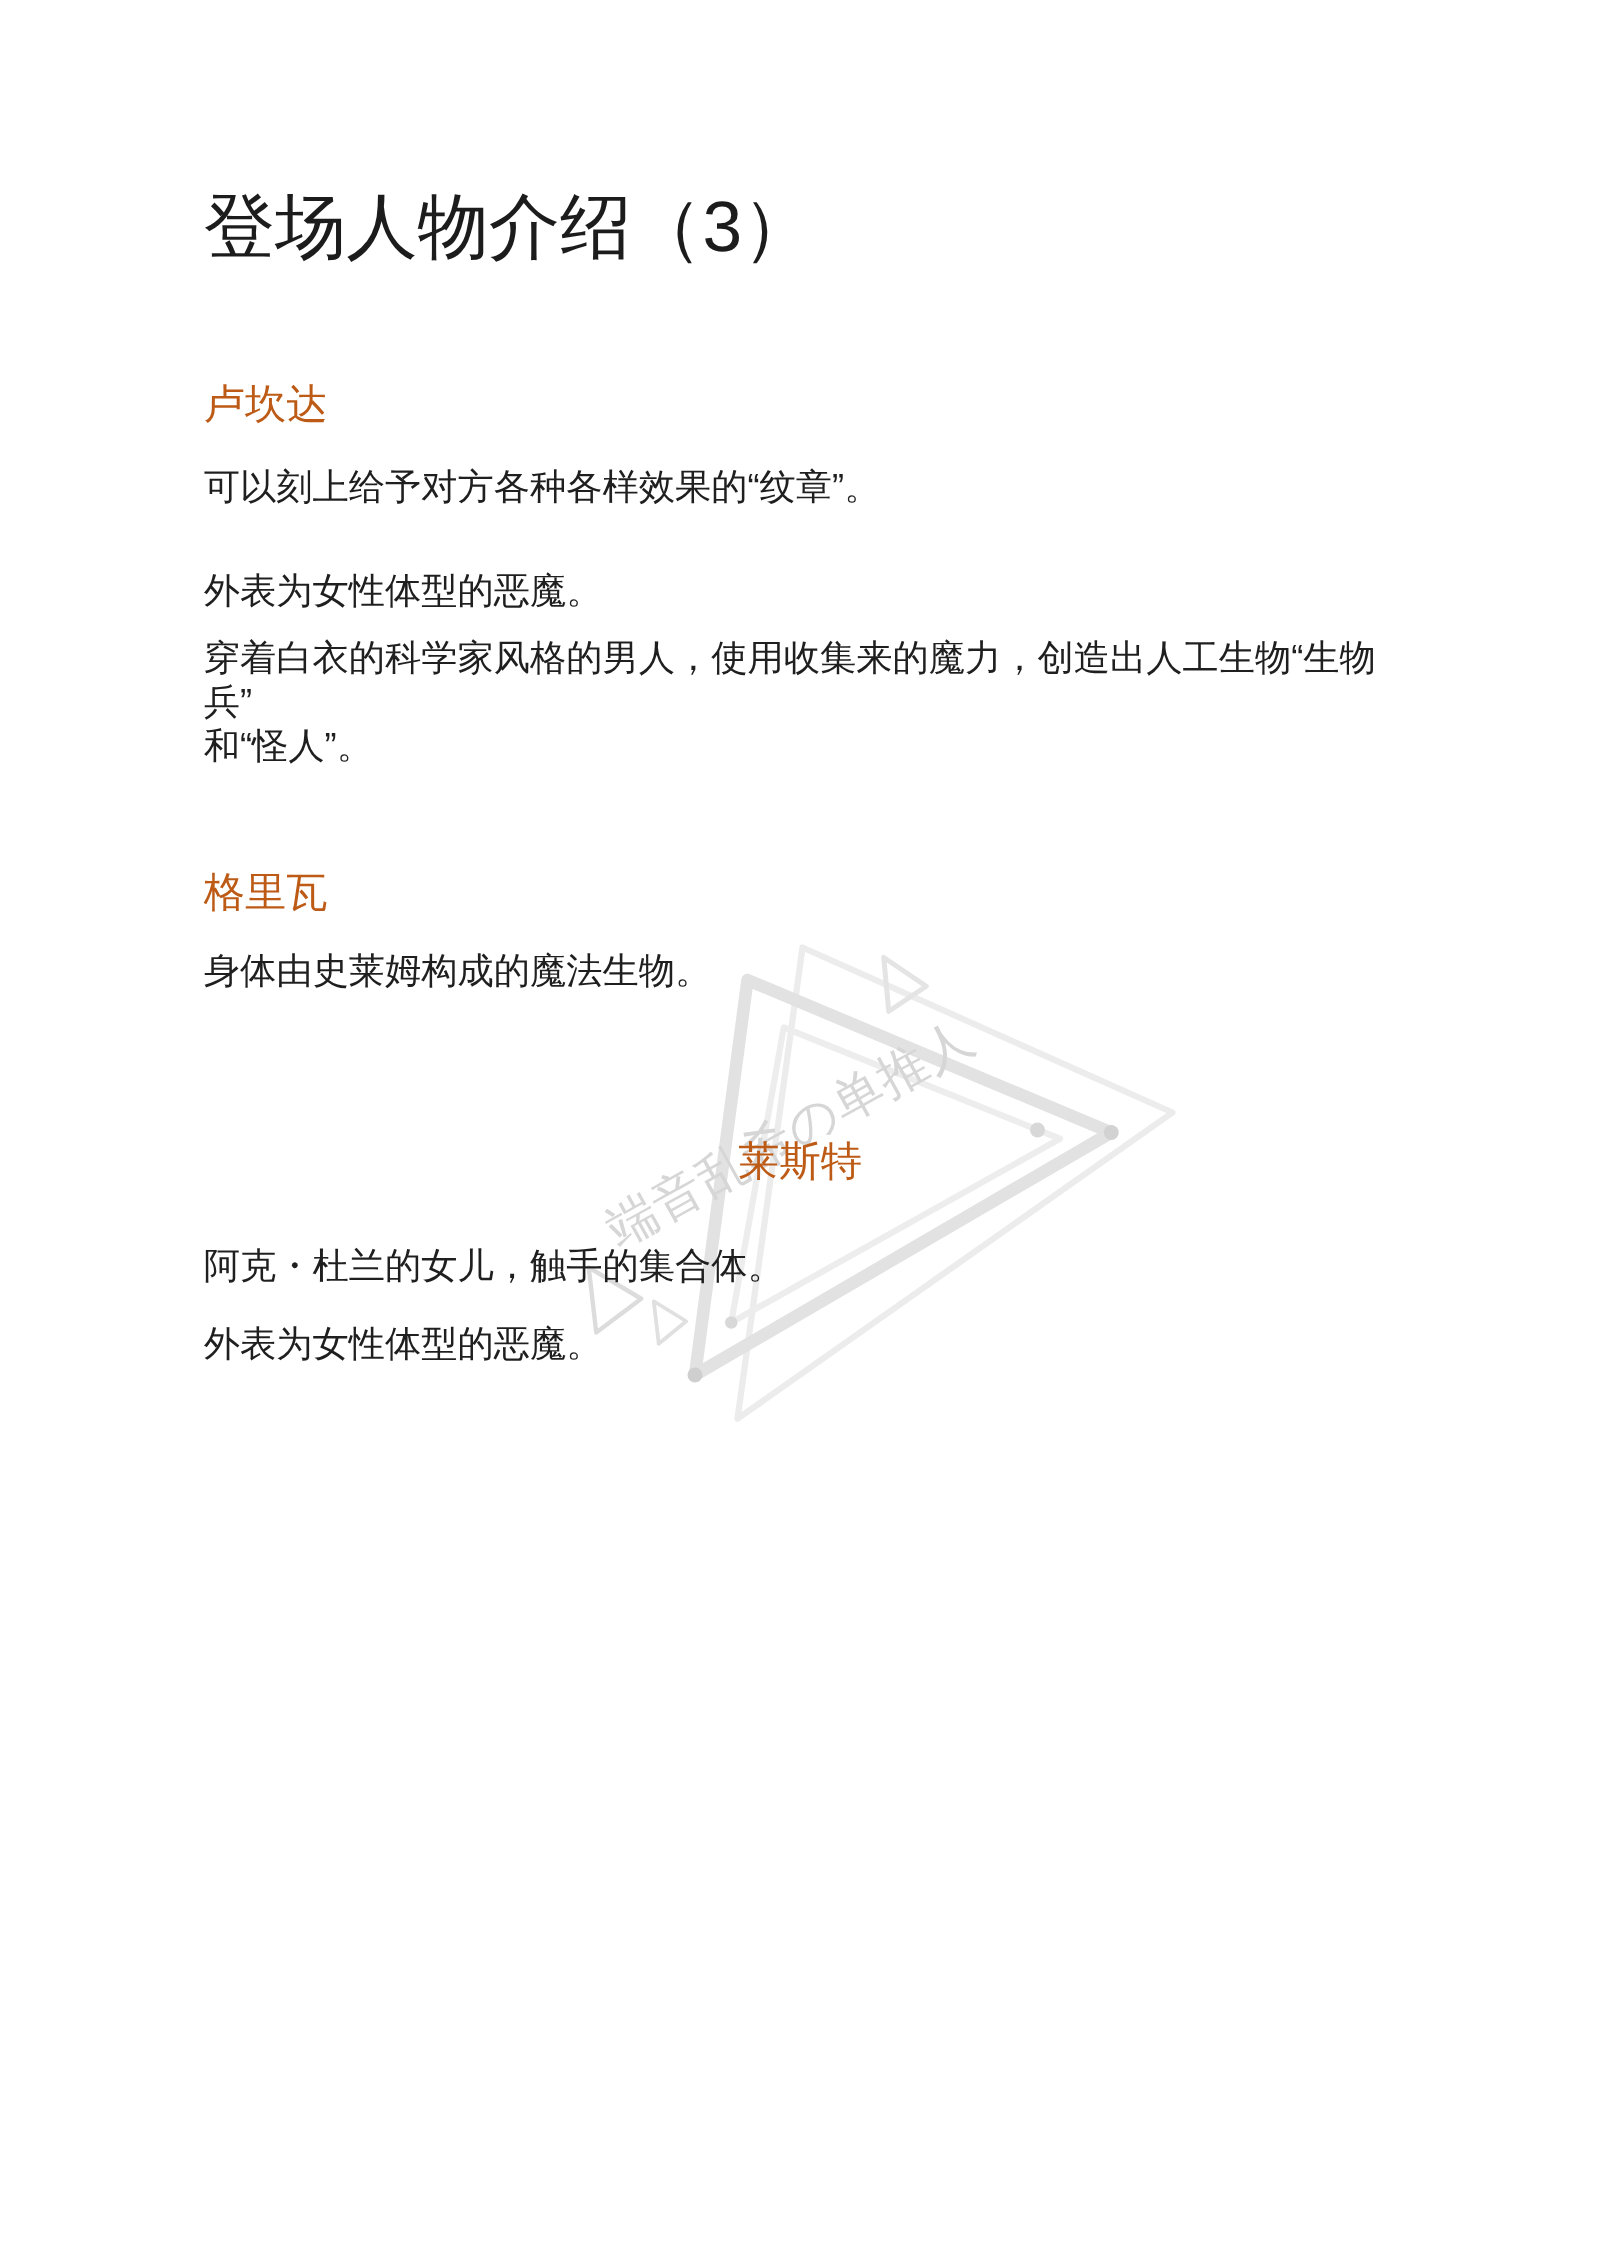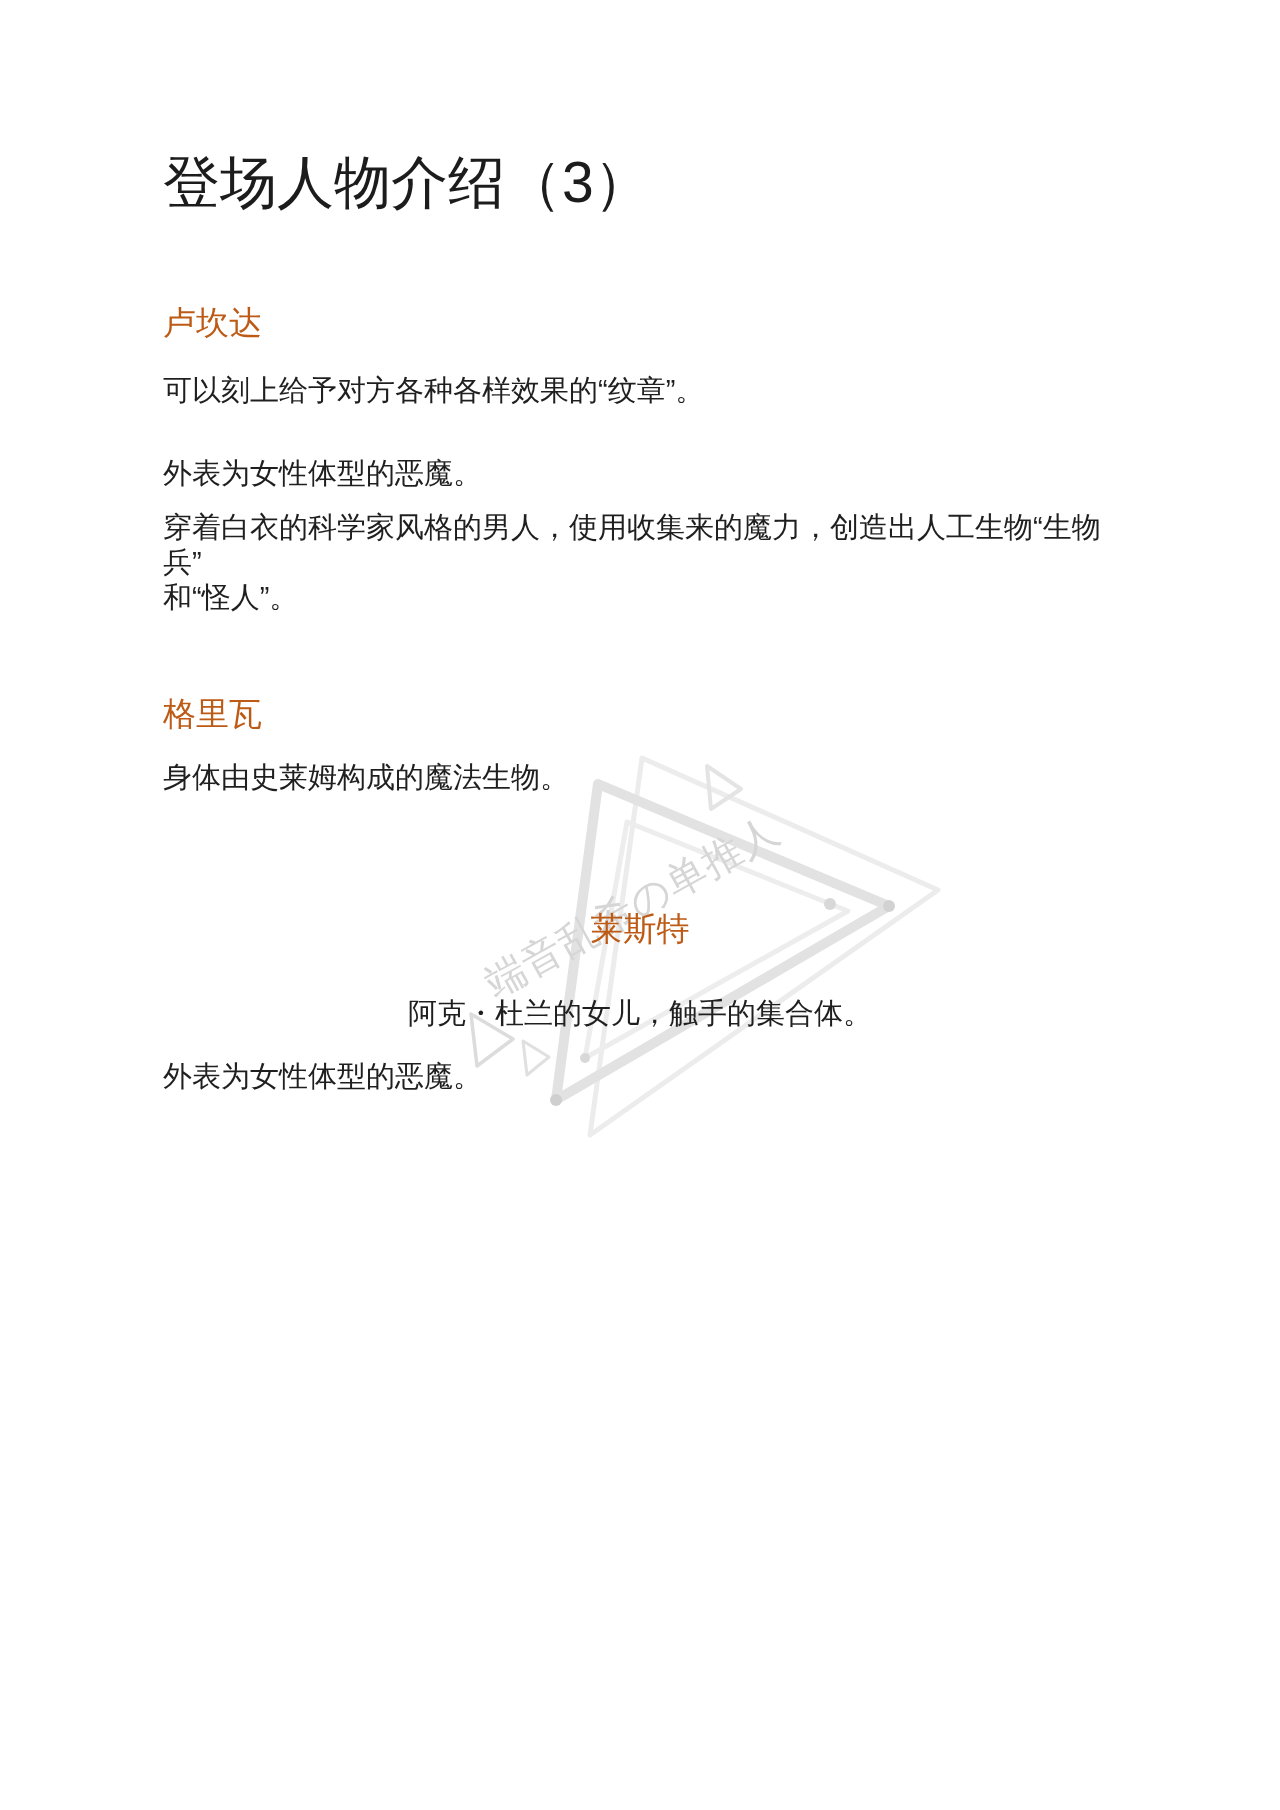--- a/index.html
+++ b/index.html
@@ -51,21 +51,21 @@
   }
   
   .h-lukanda   { margin-top: 96px; }
   .p-lukanda-1 { margin-top: 48px; }
   .p-lukanda-2 { margin-top: 31px; }
   .h-dr        { margin-top: 85px; }
   .p-dr-1      { margin-top: 19px; }
   .h-geliwa    { margin-top: 80px; }
   .p-geliwa-1  { margin-top: 27px; }
   .h-laisite   { margin-top: 115px; text-align: center; }
-  .p-laisite-1 { margin-top: 48px; text-align: center; }
+  .p-laisite-1 { margin-top: 48px; }
   .p-laisite-2 { margin-top: 28px; }
 </style>
 </head>
 <body>
 
 <div class="page">
 
   <svg class="watermark" width="1280" height="1810" viewBox="0 0 1280 1810">
     <g fill="none" stroke-linejoin="round" stroke-linecap="round">
       <polygon points="642,758 938,890 590,1135" stroke="#ececec" stroke-width="5"></polygon>

